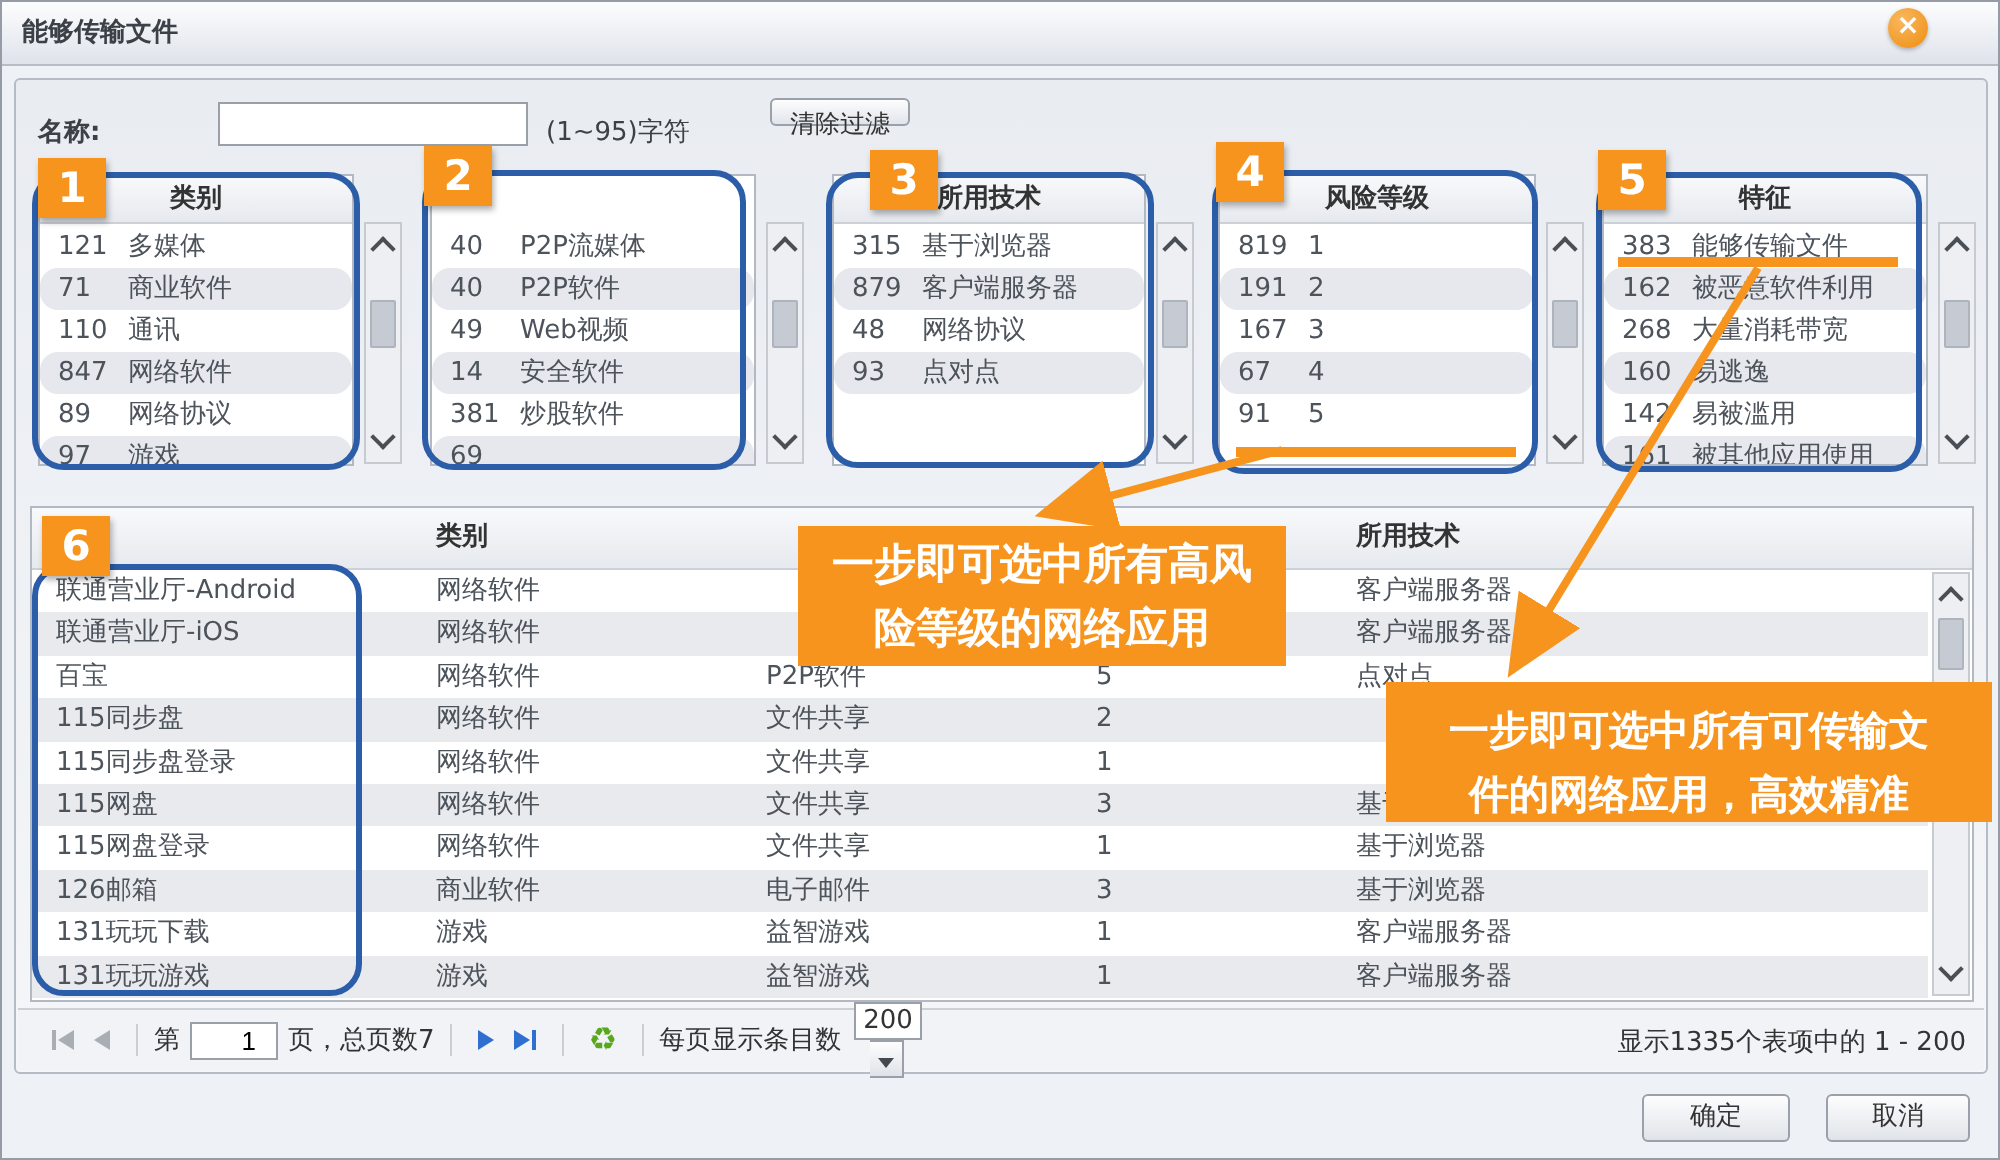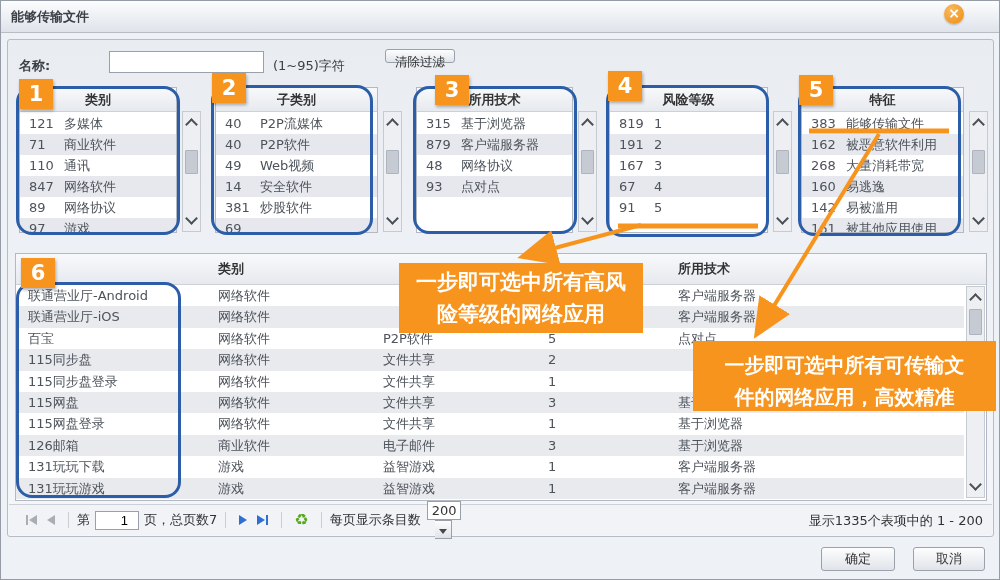--- a/index.html
+++ b/index.html
@@ -35,21 +35,21 @@
   #list1 { left:18px;  width:182px; }
   #list2 { left:214px; width:187px; }
   #list3 { left:415px; width:181px; }
   #list4 { left:608px; width:183px; }
   #list5 { left:800px; width:187px; }
   .list-box { position:absolute; left:0; top:2px; right:24px; bottom:2px;
               background:#fff; border:1px solid #b3b9c2; overflow:hidden; }
   .list-head { height:24px; line-height:23px; text-align:center; font-weight:bold; color:#333;
                background:linear-gradient(#f8f9fb,#e6e9ee); border-bottom:1px solid #ccd0d7; }
   .list-rows { position:absolute; top:25px; left:0; right:0; bottom:0; overflow:hidden; }
-  .lrow { height:21px; line-height:21px; display:flex; color:#4d535b; cursor:default; white-space:nowrap; }
+  .lrow { height:21px; line-height:21px; display:flex; color:#4d535b; cursor:default; white-space:nowrap;border-radius:9px; }
   .lrow.alt { background:#e6e8ed; }
   .lrow .num { width:44px; padding-left:9px; flex:none; }
   .lrow .lbl { flex:1; overflow:hidden; }
 
   
   .vscroll { position:absolute; background:#edeff2; border:1px solid #c6cbd2; width:19px; }
   .list-panel .vscroll { right:0; top:26px; bottom:3px; }
   .sc-btn { position:absolute; left:0; width:17px; height:17px; cursor:pointer; }
   .sc-up { top:2px; } .sc-down { bottom:2px; }
   .sc-up::before, .sc-down::before { content:""; display:block; width:7px; height:7px; margin:5px auto 0;
@@ -191,21 +191,20 @@
     </div>
     <div class="vscroll">
       <div class="sc-btn sc-up"></div>
       <div class="sc-thumb"></div>
       <div class="sc-btn sc-down"></div>
     </div>
   </div>
 
   <div class="list-panel" id="list2">
     <div class="list-box">
-      <div class="list-head">子类别</div>
       <div class="list-rows">
 
           <div class="lrow">
             <span class="num">40</span>
             <span class="lbl">P2P流媒体</span>
           </div>
 
           <div class="lrow alt">
             <span class="num">40</span>
             <span class="lbl">P2P软件</span>

